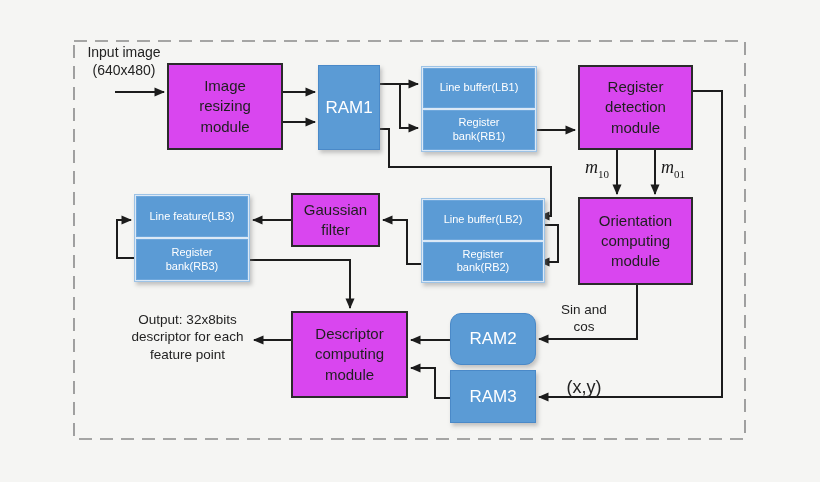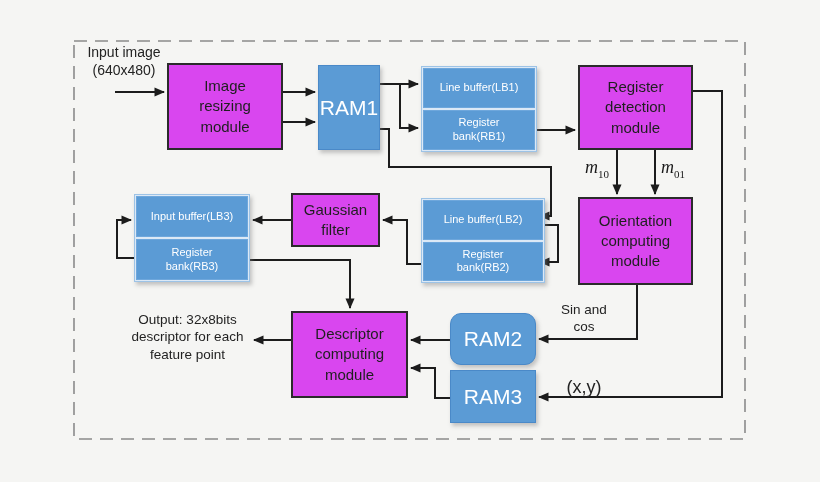--- a/index.html
+++ b/index.html
@@ -21,21 +21,21 @@
   }
   .whitebox{
     background:#d946ef;
     border:2px solid #2b2b2b;
     font-size:15px;line-height:1.35;color:#1f1f1f;
     white-space:pre-line;
   }
   .bluebox{
     background:#5b9bd5;
     border:1px solid #4a89c8;
-    color:#ffffff;font-size:21px;
+    color:#ffffff;font-size:17px;
     box-shadow:2px 3px 4px rgba(130,130,130,0.45);
   }
   .lbrb{
     position:absolute;box-sizing:border-box;
     display:flex;flex-direction:column;gap:2px;
     background:#dce9f6;border:1px solid #9dc3e6;padding:1px;
     box-shadow:2px 3px 4px rgba(130,130,130,0.45);
   }
   .lbrb .row{
     flex:1;background:#5b9bd5;border:1px solid #6ea7dc;
@@ -106,21 +106,21 @@
   </div>
 
   <div class="box whitebox" style="left:578px;top:65px;width:115px;height:85px;">Register
 detection
 module</div>
 
   <div class="mlabel" style="left:585px;top:157px;"><span>m</span><sub>10</sub></div>
   <div class="mlabel" style="left:661px;top:157px;"><span>m</span><sub>01</sub></div>
 
   <div class="lbrb" style="left:134px;top:194px;width:116px;height:88px;">
-    <div class="row">Input buffer(LB3)</div>
+    <div class="row">Line feature(LB3)</div>
     <div class="row">Register
 bank(RB3)</div>
   </div>
 
   <div class="box whitebox" style="left:291px;top:193px;width:89px;height:54px;">Gaussian
 filter</div>
 
   <div class="lbrb" style="left:421px;top:198px;width:124px;height:85px;">
     <div class="row">Line buffer(LB2)</div>
     <div class="row">Register

